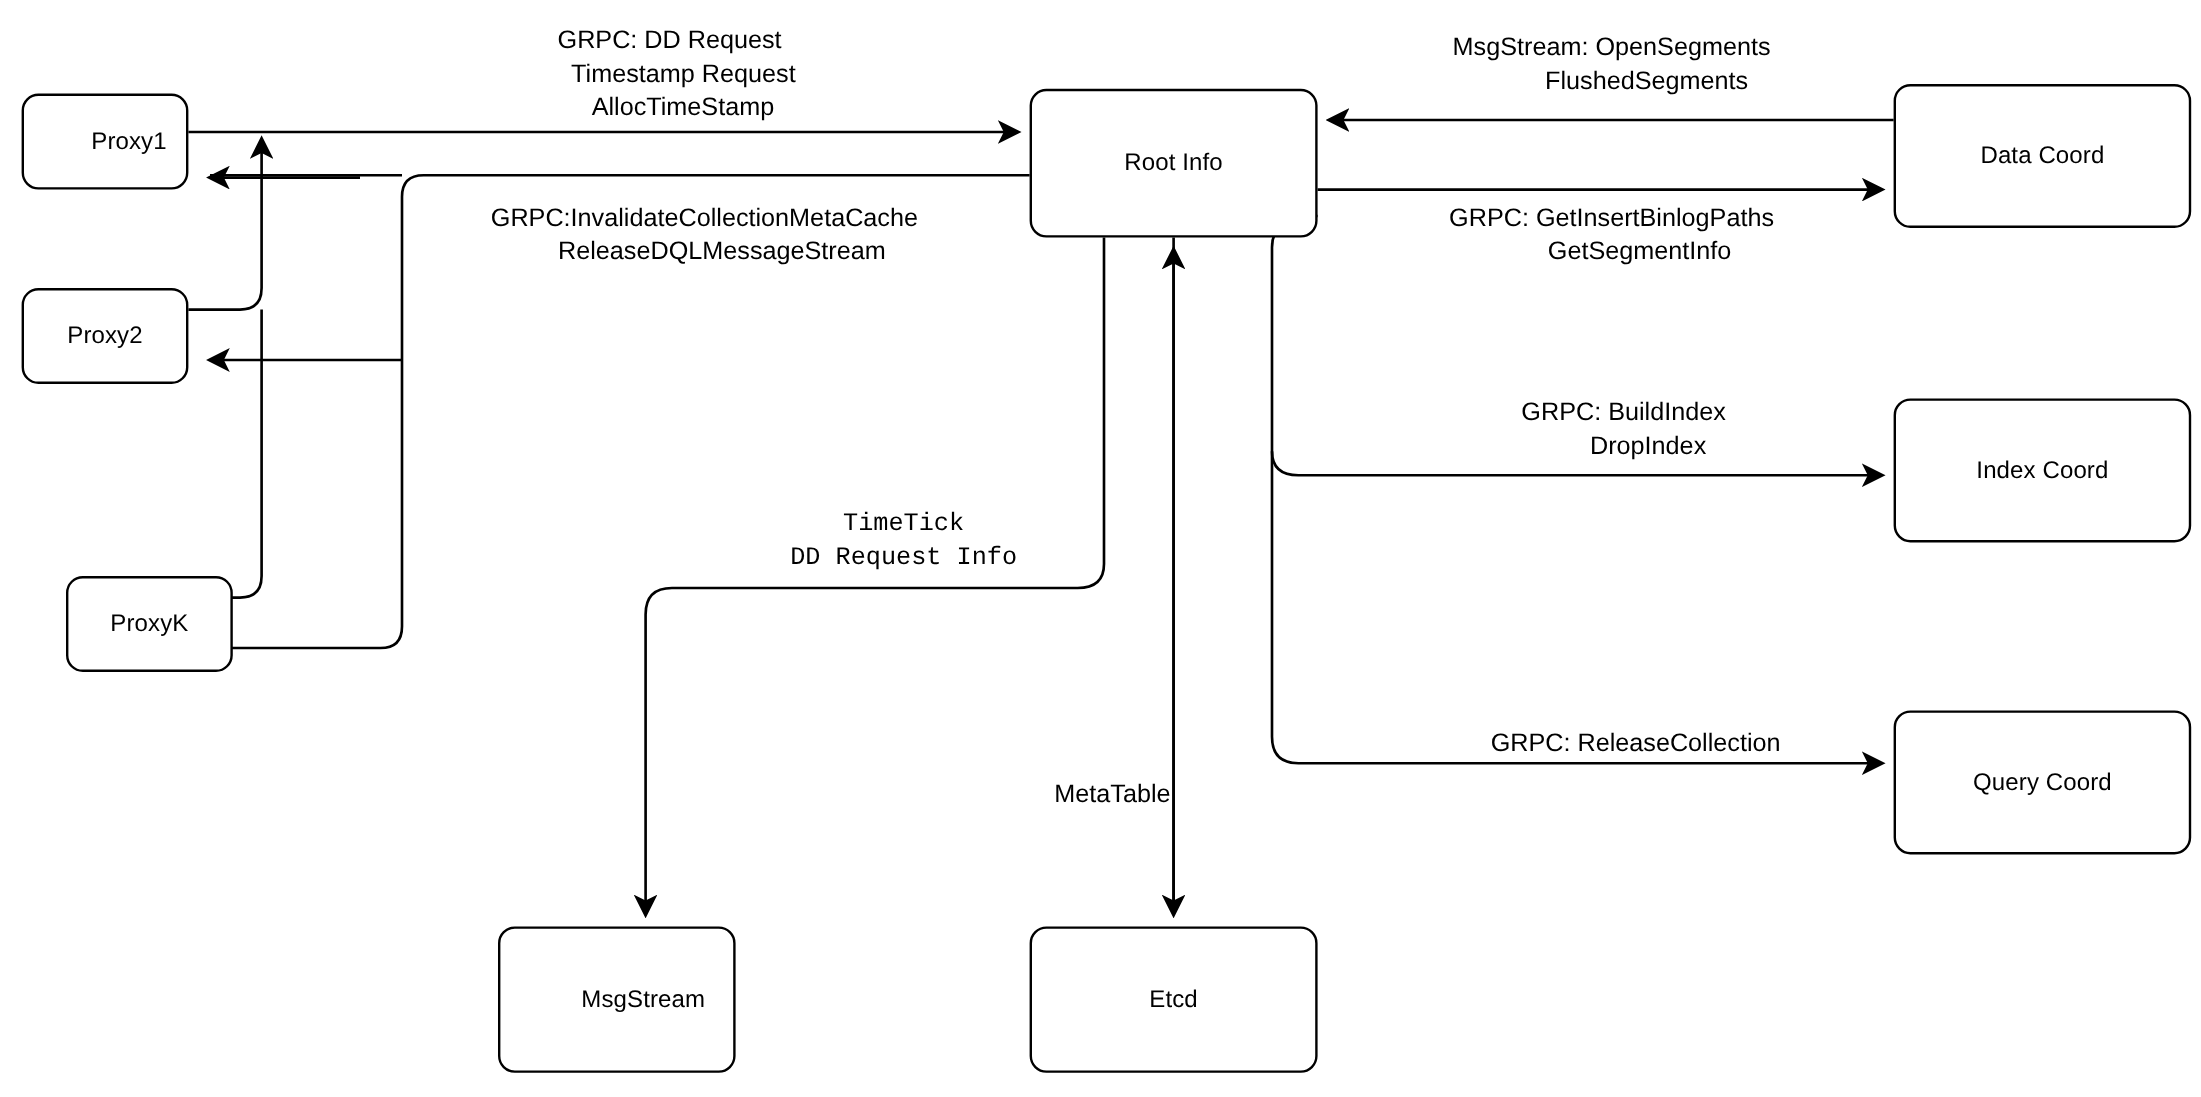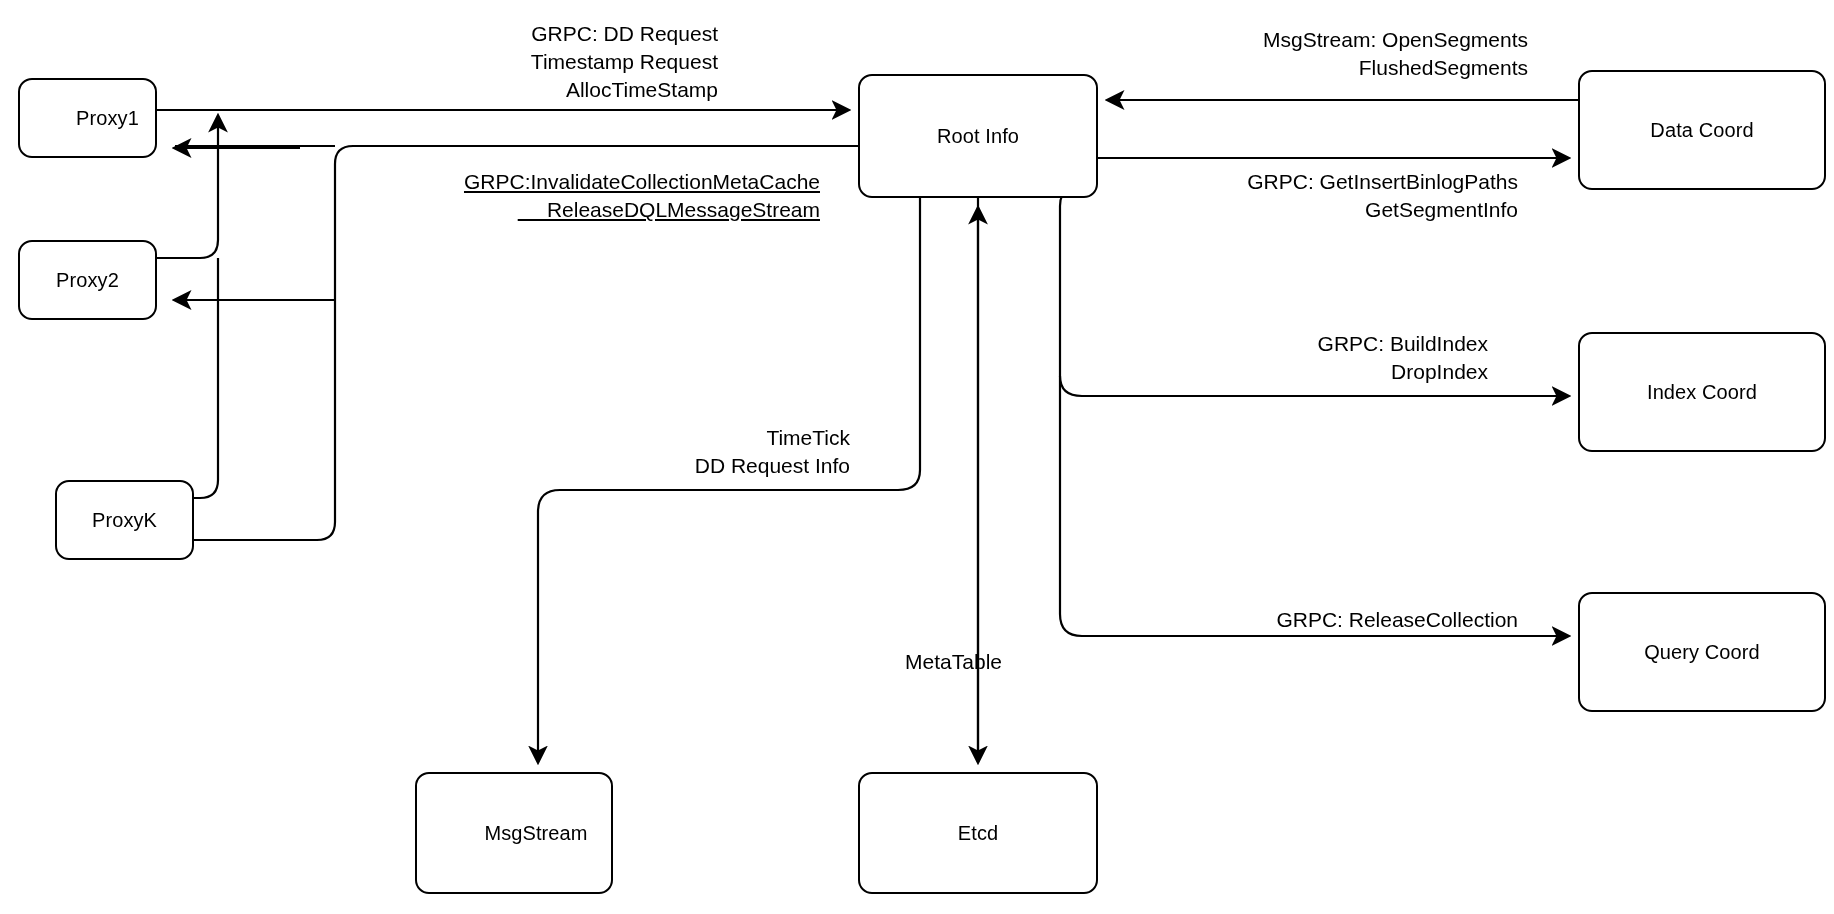--- a/index.html
+++ b/index.html
@@ -3,21 +3,21 @@
 <meta charset="utf-8">
 <style>
   html,body{margin:0;padding:0;background:#ffffff;}
   body{font-family:"Liberation Sans","DejaVu Sans",sans-serif;}
   #canvas{position:relative;width:1834px;height:914px;background:#ffffff;overflow:hidden;}
   #wires{position:absolute;left:0;top:0;width:1834px;height:914px;}
   .node{position:absolute;box-sizing:border-box;border:2px solid #000;border-radius:14px;
         background:#fff;display:flex;align-items:center;justify-content:center;
         font-size:20px;color:#000;letter-spacing:.1px;}
   .edge-label{position:absolute;font-size:21px;color:#000;line-height:28px;white-space:pre;}
-  .el-left{text-align:right;}
+  .el-left{text-align:center;}
 </style>
 </head>
 <body>
 
 <div id="canvas">
 
   <svg id="wires" viewBox="0 0 1834 914" xmlns="http://www.w3.org/2000/svg">
     <defs>
       <marker id="arrow" viewBox="0 0 12 12" refX="10" refY="6" markerWidth="9" markerHeight="9" orient="auto-start-reverse">
         <path d="M 0 0 L 12 6 L 0 12 L 3 6 z" fill="#000"></path>
@@ -76,26 +76,26 @@
   <div class="node" style="left:415px;top:772px;width:198px;height:122px;padding-left:44px;">
     <span>MsgStream</span>
   </div>
   <div class="node" style="left:858px;top:772px;width:240px;height:122px;">
     <span>Etcd</span>
   </div>
 
   <div class="edge-label el-left" style="left:398px;top:20px;width:320px;">GRPC: DD Request
     Timestamp Request
     AllocTimeStamp</div>
-  <div class="edge-label el-left" style="left:390px;top:168px;width:430px;text-decoration:underline;">GRPC:InvalidateCollectionMetaCache
+  <div class="edge-label el-left" style="left:372px;top:168px;width:430px;">GRPC:InvalidateCollectionMetaCache
      ReleaseDQLMessageStream</div>
   <div class="edge-label el-left" style="left:1158px;top:26px;width:370px;">MsgStream: OpenSegments
           FlushedSegments</div>
   <div class="edge-label el-left" style="left:1168px;top:168px;width:350px;">GRPC: GetInsertBinlogPaths
         GetSegmentInfo</div>
   <div class="edge-label el-left" style="left:1218px;top:330px;width:270px;">GRPC: BuildIndex
        DropIndex</div>
   <div class="edge-label el-left" style="left:1208px;top:606px;width:310px;">GRPC: ReleaseCollection</div>
-  <div class="edge-label el-left" style="left:620px;top:424px;width:230px;">TimeTick
+  <div class="edge-label el-left" style="left:638px;top:424px;width:230px;font-family:Liberation Mono, monospace;">TimeTick
 DD Request Info</div>
   <div class="edge-label el-left" style="left:852px;top:648px;width:150px;">MetaTable</div>
 
 </div>
 
 </body></html>

